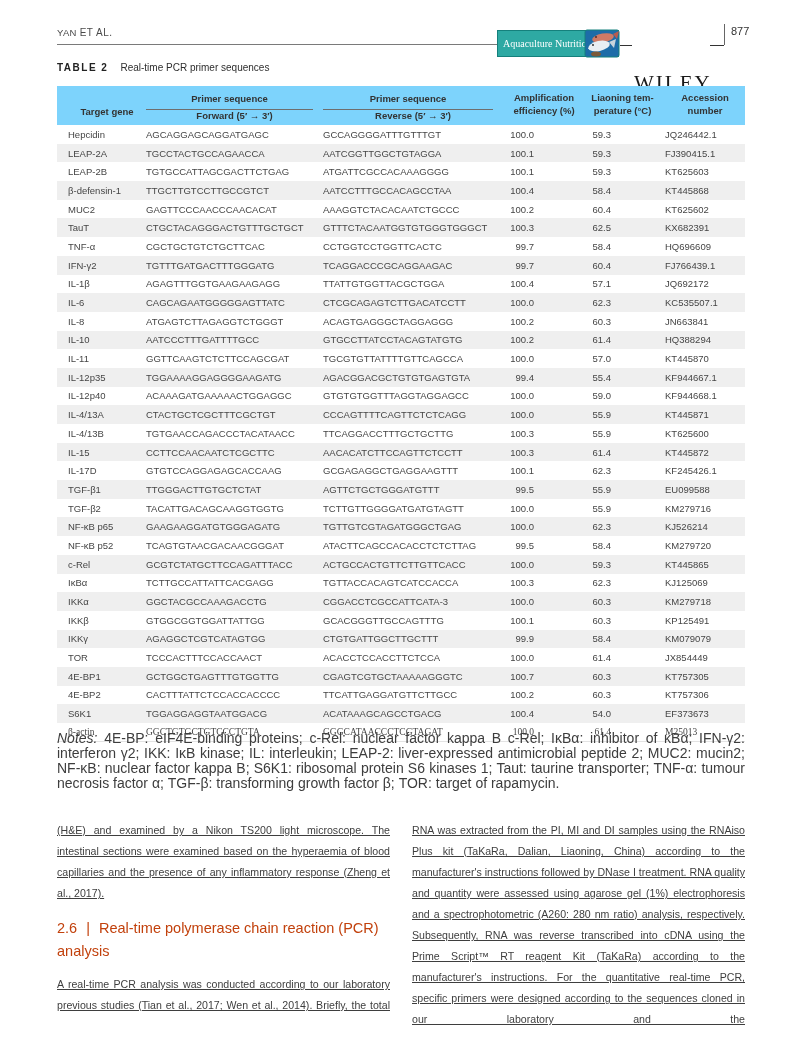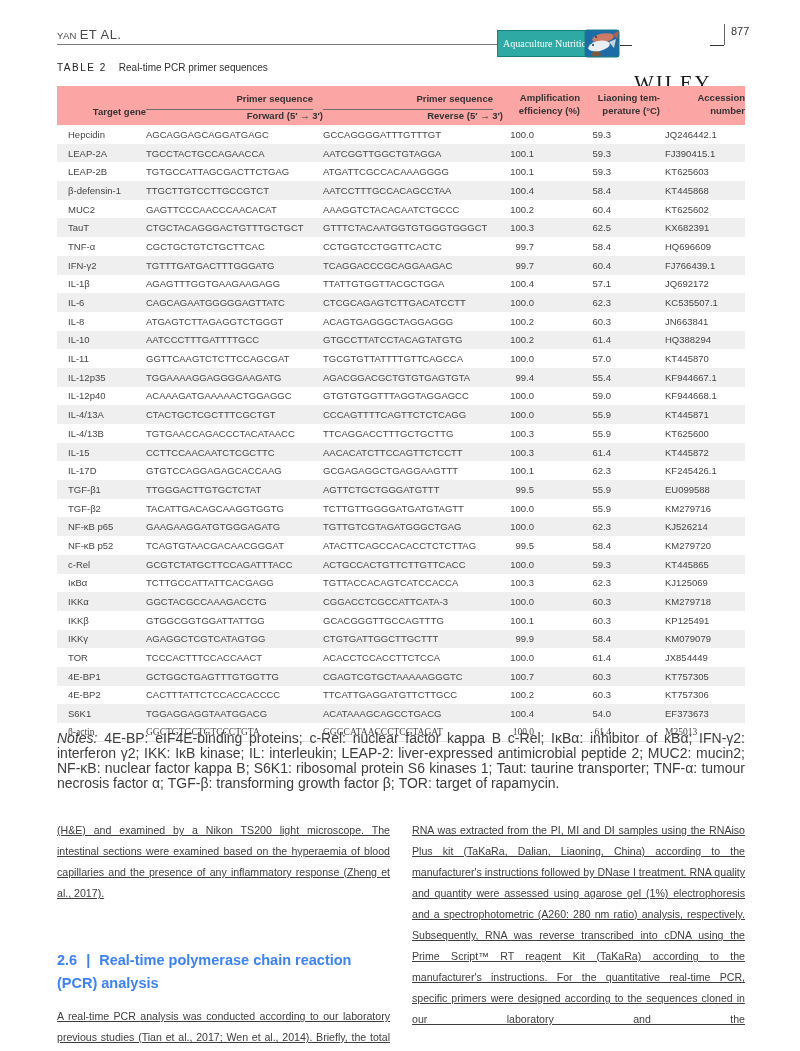--- a/index.html
+++ b/index.html
@@ -3,48 +3,48 @@
 <meta charset="utf-8">
 <style>
   * { box-sizing: border-box; }
   html, body { margin: 0; padding: 0; background: #ffffff; }
   .page {
     position: relative; width: 800px; height: 1051px; background: #ffffff;
     font-family: "Liberation Sans", sans-serif; color: #3c3c3c; overflow: hidden;
   }
   
   .running-head { position: absolute; left: 57px; top: 27px; font-size: 9.5px; color: #4a4a4a; letter-spacing: .3px; }
-  .running-head .etal { font-size: 13px; letter-spacing: .5px; }
+  .running-head .etal { font-size: 10px; letter-spacing: .5px; }
   .header-rule { position: absolute; left: 57px; top: 44px; width: 440px; height: 1px; background: #7a7a7a; }
   .journal-badge {
     position: absolute; left: 497px; top: 30px; width: 122px; height: 27px;
     background: #2ea9a3; border: 1px solid #15807c; display: flex; align-items: center; overflow: visible;
   }
   .journal-badge .badge-text {
     font-family: "Liberation Serif", serif; color: #ffffff; font-size: 10px;
     padding-left: 5px; white-space: nowrap; flex: 1;
   }
   .badge-fish { position: absolute; right: -2px; top: -3px; }
   .wiley-dash1 { position: absolute; left: 620px; top: 45px; width: 12px; height: 1px; background: #333; }
   .wiley-logo {
     position: absolute; left: 634px; top: 31px; font-family: "Liberation Serif", serif;
     font-size: 21px; letter-spacing: 2px; color: #1a1a1a; margin-top: 40px;
   }
   .wiley-dash2 { position: absolute; left: 710px; top: 45px; width: 14px; height: 1px; background: #333; }
   .page-num-bar { position: absolute; left: 724px; top: 24px; width: 1px; height: 21px; background: #666; }
   .page-num { position: absolute; left: 731px; top: 25px; font-size: 11px; color: #333; }
   
   .table-caption { position: absolute; left: 57px; top: 62px; font-size: 10px; color: #2e2e2e; }
-  .table-caption .label { font-weight: normal; letter-spacing: 1.5px; margin-right: 12px; color: #222; }
+  .table-caption .label { font-weight: bold; letter-spacing: 1.5px; margin-right: 12px; color: #222; }
   
   table.pcr-table {
     position: absolute; left: 57px; top: 86px; width: 688px;
     border-collapse: collapse; table-layout: fixed; font-size: 9.5px; color: #454545;
   }
-  thead th { background: #fca5a5; text-align: right; font-weight: bold; color: #333; padding: 0; }
+  thead th { background: #7dd3fc; text-align: center; font-weight: bold; color: #333; padding: 0; }
   th.h-target { vertical-align: bottom; padding: 0 0 8px 11px; }
   th.h-group { vertical-align: top; padding: 7px 10px 0 0; }
   .group-label { border-bottom: 1px solid #6e6e6e; padding-bottom: 5px; }
   th.h-sub { vertical-align: bottom; padding: 0 0 4px 0; }
   th.h-num { vertical-align: bottom; padding: 0 0 8px 5px; line-height: 13px; }
   tbody td { height: 18.7px; padding: 0; vertical-align: middle; line-height: 11px; }
   tbody tr:nth-child(even) { background: #efefef; }
   tbody tr:last-child td { border-bottom: 1px solid #e3e3e3; font-family: Liberation Serif, serif; }
   td.gene { padding-left: 11px; }
   td.eff, td.temp { padding-left: 5px; }
@@ -57,21 +57,21 @@
   }
   .notes .notes-label { font-style: italic; }
   
   .col-left  { position: absolute; left: 57px;  top: 820px; width: 333px; }
   .col-right { position: absolute; left: 412px; top: 820px; width: 333px; }
   p.body-text {
     margin: 0; font-size: 10.6px; line-height: 21px; text-align: justify; color: #3e3e3e; text-decoration: underline;
   }
   p.fill-last { text-align-last: justify; }
   .section-heading {
-    margin: 45px 0 11px 0; font-size: 14.5px; font-weight: bold; color: #3b82f6; line-height: 23px;
+    margin: 13px 0 11px 0; font-size: 14.5px; font-weight: normal; color: #c2410c; line-height: 23px;
   }
   .section-heading .sep { padding: 0 9px; }
 </style>
 </head>
 <body>
 
 <div class="page">
 
   <div class="running-head"><span>YAN</span>&nbsp;<span class="etal">ET AL.</span></div>
   <div class="header-rule"></div>

